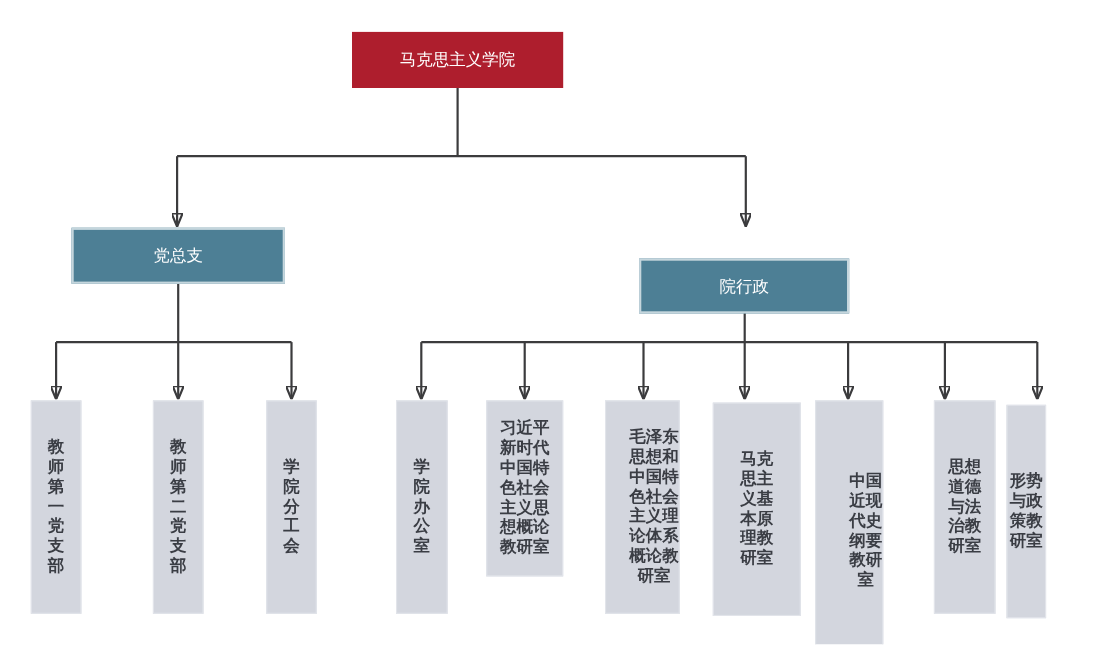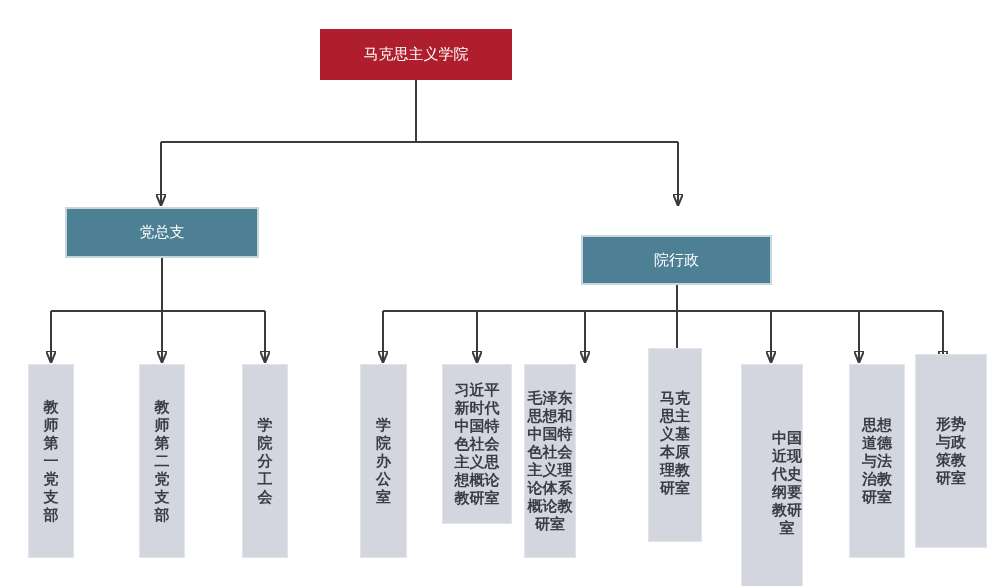--- a/index.html
+++ b/index.html
@@ -137,31 +137,31 @@
   </div>
   <div class="node node-leaf" style="left:442px; top:364px; width:70px; height:160px;">
     <span class="leaf-label">习近平
 新时代
 中国特
 色社会
 主义思
 想概论
 教研室</span>
   </div>
-  <div class="node node-leaf" style="left:524px; top:364px; width:52px; height:194px;">
+  <div class="node node-leaf" style="left:550px; top:364px; width:68px; height:194px;justify-content:flex-end;">
     <span class="leaf-label">毛泽东
 思想和
 中国特
 色社会
 主义理
 论体系
 概论教
 研室</span>
   </div>
-  <div class="node node-leaf" style="left:648px; top:348px; width:54px; height:194px;font-family:Liberation Mono, monospace;">
+  <div class="node node-leaf" style="left:648px; top:366px; width:80px; height:194px;">
     <span class="leaf-label">马克
 思主
 义基
 本原
 理教
 研室</span>
   </div>
   <div class="node node-leaf" style="left:741px; top:364px; width:62px; height:238px;justify-content:flex-end;">
     <span class="leaf-label">中国
 近现
@@ -170,20 +170,20 @@
 教研
 室</span>
   </div>
   <div class="node node-leaf" style="left:831px; top:364px; width:56px; height:194px;margin-left:18px;">
     <span class="leaf-label">思想
 道德
 与法
 治教
 研室</span>
   </div>
-  <div class="node node-leaf" style="left:915px; top:354px; width:72px; height:194px;">
+  <div class="node node-leaf" style="left:915px; top:368px; width:36px; height:194px;">
     <span class="leaf-label">形势
 与政
 策教
 研室</span>
   </div>
 
 </div>
 
 </body></html>

